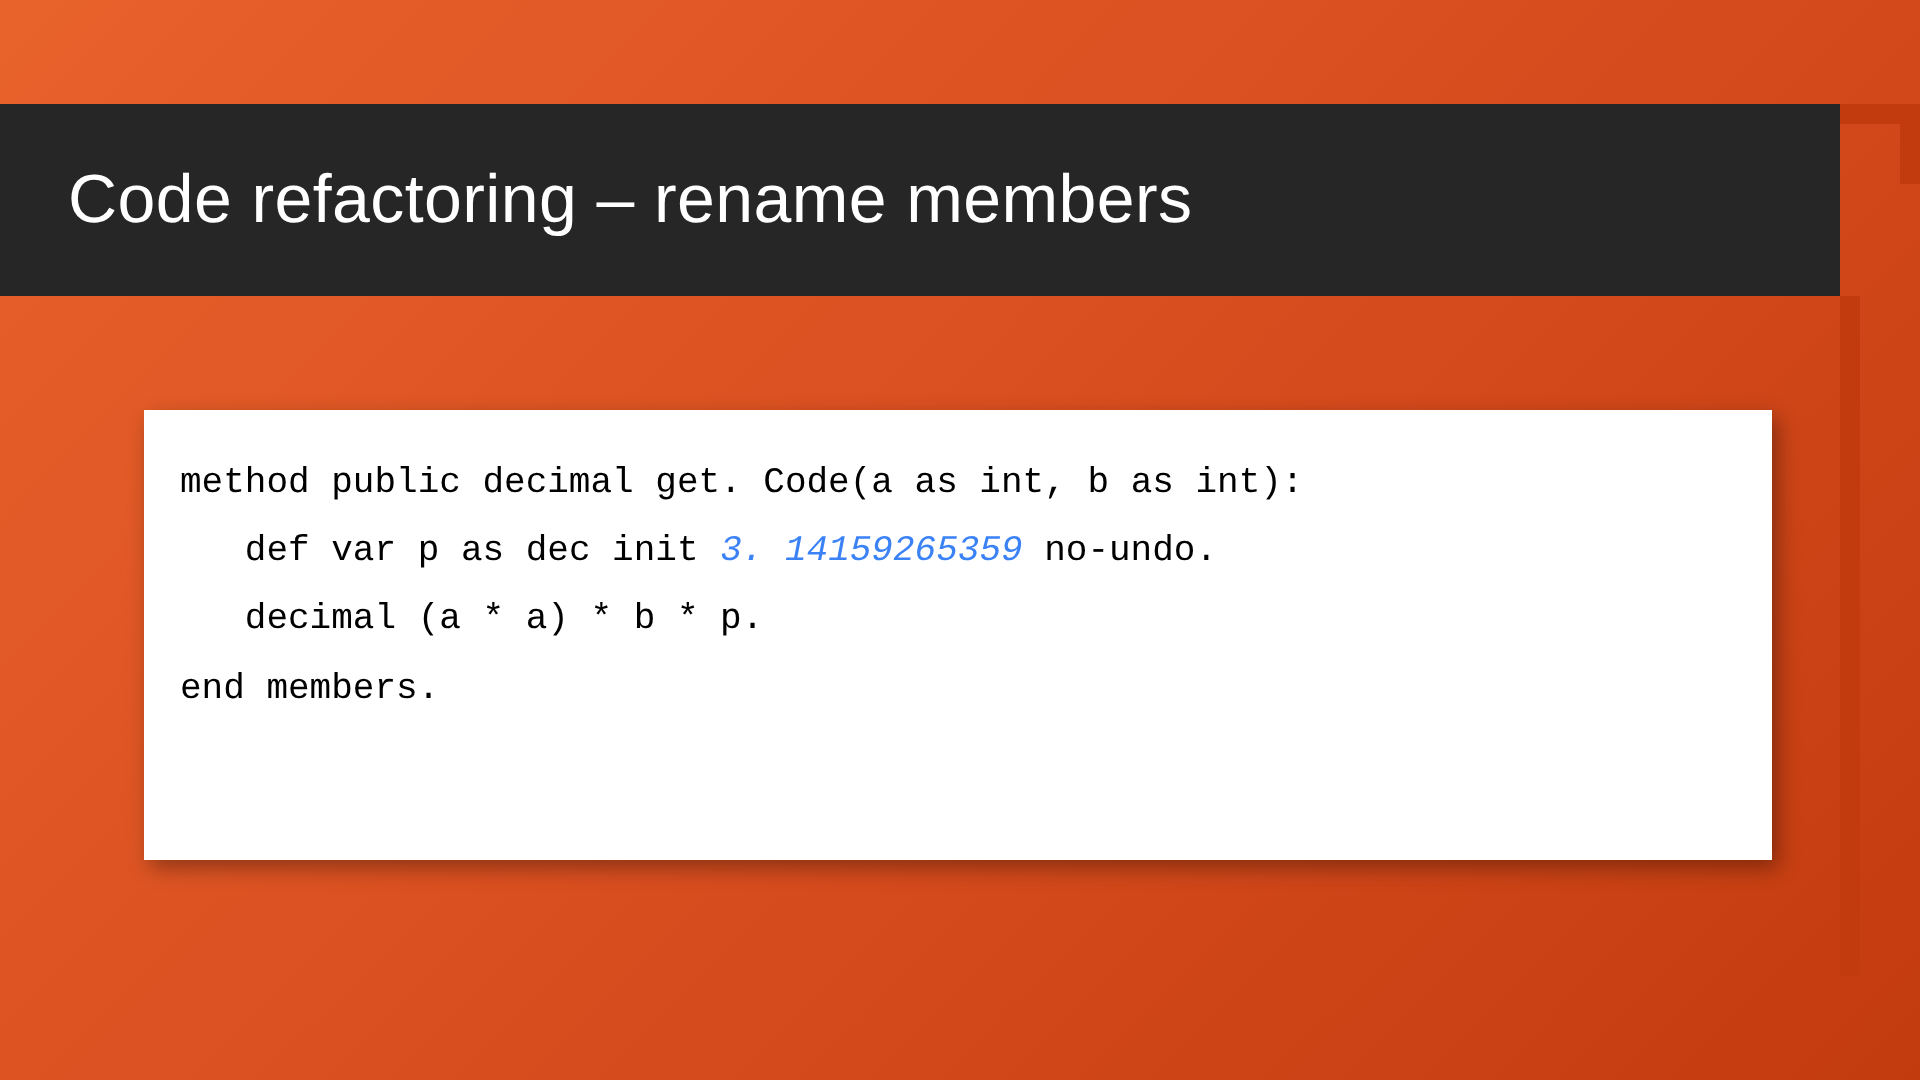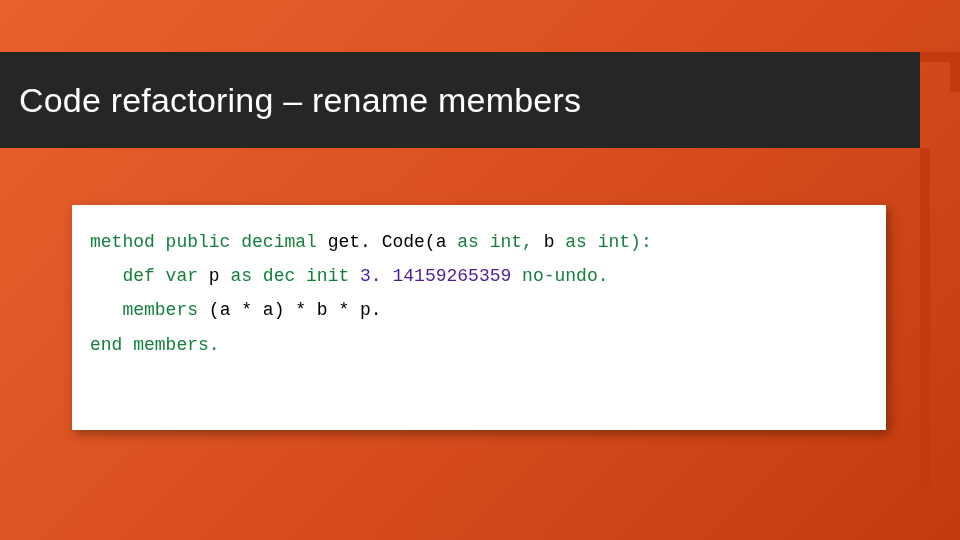--- a/index.html
+++ b/index.html
@@ -11,21 +11,21 @@
   }
   .title-bar {
     position: absolute;
     top: 52px;
     left: 0;
     width: 920px;
     height: 96px;
     background: #262626;
     display: flex;
     align-items: center;
-    padding-left: 19px;
+    padding-left: 34px;
   }
   .title-bar h1 {
     color: #fff;
     font-weight: 400;
     font-size: 34px;
     letter-spacing: 0.2px;
   }
   .accent-corner {
     position: absolute;
     top: 52px;
@@ -51,29 +51,29 @@
     height: 225px;
     background: #ffffff;
     box-shadow: 3px 4px 10px rgba(0,0,0,0.35);
     padding: 20px 18px;
     font-family: "Courier New", Courier, monospace;
     font-size: 18px;
     line-height: 1.9;
     color: #000;
     white-space: pre;
   }
-  .kw { color: #15803d; } 
-  .num { color: #4c1d95; }
+  .kw { color: #000000; } 
+  .num { color: #3b82f6; font-style: italic; }
 </style>
 </head>
 <body>
 
 <div class="title-bar">
   <h1>Code refactoring – rename members</h1>
 </div>
 
 <div class="accent-corner"></div>
 <div class="accent-side"></div>
 
 <div class="code-box"><span class="kw">method public decimal</span><span> get. Code(a </span><span class="kw">as int,</span><span> b </span><span class="kw">as int):</span>
 <span>   </span><span class="kw">def var</span><span> p </span><span class="kw">as dec init</span><span class="num"> 3. 14159265359 </span><span class="kw">no-undo.</span>
-<span>   </span><span class="kw">members</span><span> (a * a) * b * p.</span>
+<span>   </span><span class="kw">decimal</span><span> (a * a) * b * p.</span>
 <span class="kw">end members.</span></div>
 
 </body></html>

